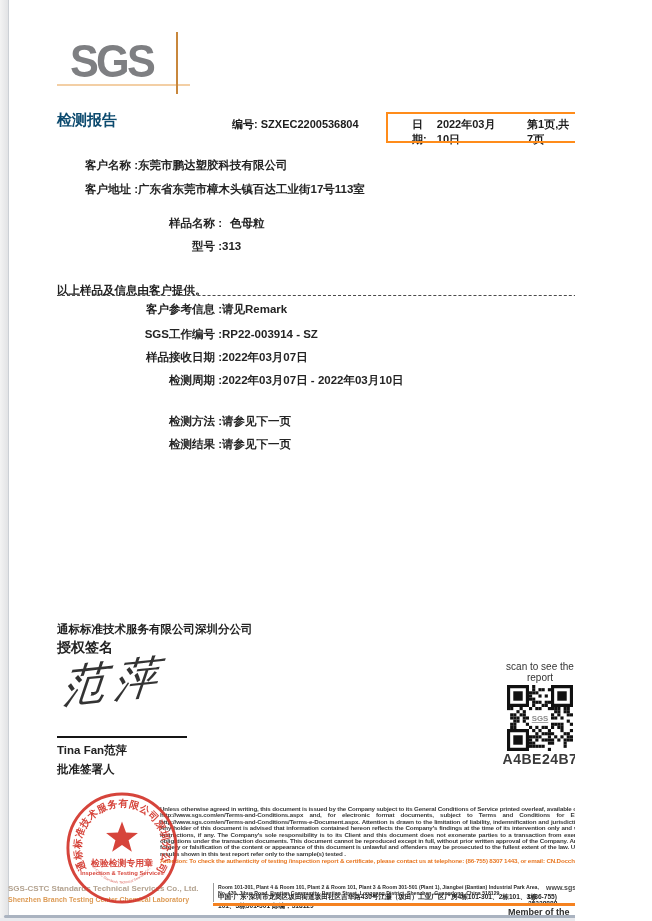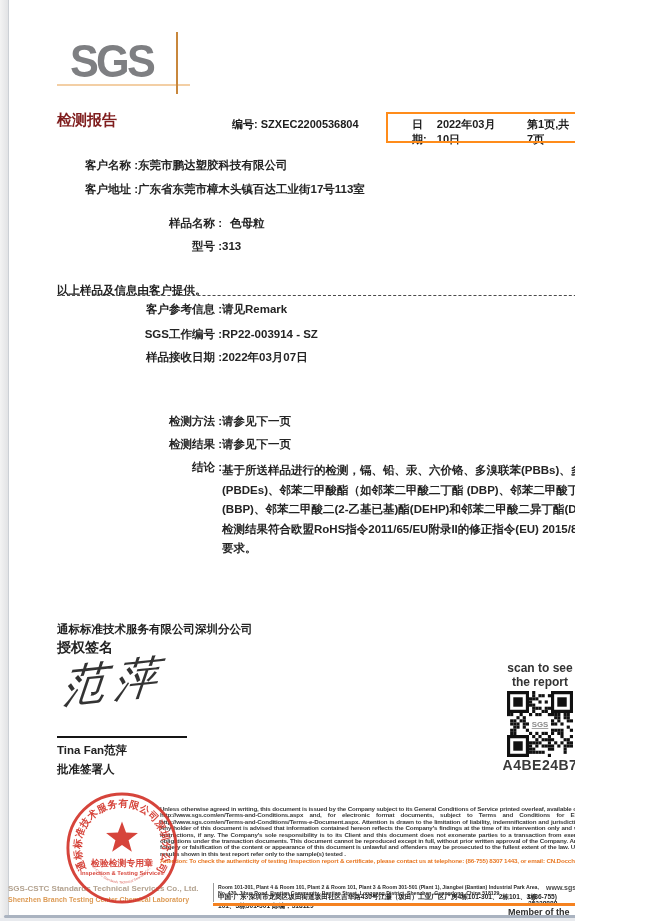--- a/index.html
+++ b/index.html
@@ -6,41 +6,41 @@
   .page{position:relative;width:575px;height:921px;background:#fff;overflow:hidden;
         font-family:"Liberation Sans","DejaVu Sans",sans-serif;color:#222;}
   .edge-left{position:absolute;left:0;top:0;bottom:0;width:8px;
         background:linear-gradient(to right,#f3f3f3,#e2e3e5);border-right:1px solid #ccd0d5;}
   .edge-bottom-dark{position:absolute;left:4px;right:0;bottom:3px;height:3px;background:#aab3c0;border-radius:4px 0 0 4px;}
   .edge-bottom-light{position:absolute;left:0;right:0;bottom:0;height:3px;background:#e8eaee;}
   .abs{position:absolute;}
   .logo{left:70px;top:33px;font-size:47px;font-weight:700;color:#7e7f82;letter-spacing:-3px;transform:scaleX(.92);transform-origin:left;}
   .logo-hline{left:57px;top:84px;width:133px;height:2px;background:#f3cfa5;}
   .logo-vline{left:176px;top:32px;width:2px;height:62px;background:#c8873c;}
-  .doc-title{left:57px;top:111px;font-size:15px;font-weight:700;color:#7f1d1d;}
+  .doc-title{left:57px;top:111px;font-size:15px;font-weight:700;color:#0c4a6e;}
   .hdr{font-size:11px;font-weight:700;color:#1c1c1c;}
   .hl-box{left:386px;top:112px;width:260px;height:27px;border:2px solid #ff8c1a;z-index:6;}
   .row{position:absolute;left:57px;display:flex;font-size:11.5px;font-weight:600;color:#242424;line-height:13px;}
   .lbl{flex:none;text-align:right;}
   .w1{width:81px;}
   .w2{width:165px;}
   .val{white-space:nowrap;}
   .para{white-space:normal;width:412px;line-height:19.6px;}
   .note{left:57px;top:283px;font-size:11.5px;font-weight:600;}
   .dash{left:57px;top:295px;width:565px;border-top:1.5px dashed #4a4a4a;height:0;}
   .sig-company{left:57px;top:622px;font-size:11.5px;font-weight:600;}
   .sig-auth{left:57px;top:639px;font-size:14px;font-weight:600;}
   .sig-script{left:62px;top:652px;font-size:44px;color:#1d1d1d;font-style:italic;
       transform:rotate(-6deg) skewX(-12deg);letter-spacing:8px;opacity:.9;
       font-family:"DejaVu Serif","Liberation Serif",serif;}
   .sig-line{left:57px;top:736px;width:130px;height:2px;background:#151515;}
   .sig-name{left:57px;top:743px;font-size:11.5px;font-weight:700;}
   .sig-title{left:57px;top:762px;font-size:11.5px;font-weight:600;}
   .qr-wrap{left:498px;top:661px;width:84px;text-align:center;z-index:2;}
-  .qr-caption{font-size:12px;color:#333;font-weight:700;}
+  .qr-caption{font-size:10px;color:#333;font-weight:400;}
   .qr-box{margin:2px auto 0;width:66px;height:66px;background:#fff;}
   .qr-code-label{font-size:14px;color:#3a3a3a;letter-spacing:.5px;font-weight:700;}
   .stamp{left:63px;top:789px;width:118px;height:118px;z-index:3;opacity:.92;}
   .legal{left:160px;top:806px;width:489px;z-index:1;}
   .legal p{margin:0;font-size:6.2px;line-height:6.4px;color:#3b3b3b;text-align:justify;font-weight:600;letter-spacing:-.15px;}
   .legal .attention{color:#e87722;margin-top:1px;}
   .foot-co{left:8px;top:884px;font-size:8px;font-weight:700;color:#b3a28f;z-index:2;}
   .foot-branch{left:8px;top:896px;font-size:7px;font-weight:600;color:#dd9b55;z-index:2;}
   .foot-div{left:213px;top:883px;width:1px;height:19px;background:#9a9a9a;}
   .addr-en{left:218px;top:885px;width:324px;font-size:5.2px;line-height:5.6px;color:#2b2b2b;font-weight:600;}
@@ -98,31 +98,31 @@
   <div class="dash abs"></div>
 
   <div class="row" style="top:328px;">
     <span class="lbl w2">SGS工作编号 :</span>
     <span class="val">RP22-003914 - SZ</span>
   </div>
   <div class="row" style="top:351px;">
     <span class="lbl w2">样品接收日期 :</span>
     <span class="val">2022年03月07日</span>
   </div>
+  <div class="row" style="top:374px;">
+    <span class="lbl w2">检测周期 :</span>
+    <span class="val">2022年03月07日 - 2022年03月10日</span>
+  </div>
   <div class="row" style="top:415px;">
     <span class="lbl w2">检测方法 :</span>
     <span class="val">请参见下一页</span>
   </div>
   <div class="row" style="top:438px;">
     <span class="lbl w2">检测结果 :</span>
     <span class="val">请参见下一页</span>
-  </div>
-  <div class="row" style="top:461px;">
-    <span class="lbl w2">结论 :</span>
-    <span class="val para">基于所送样品进行的检测，镉、铅、汞、六价铬、多溴联苯(PBBs)、多溴二苯醚(PBDEs)、邻苯二甲酸酯（如邻苯二甲酸二丁酯 (DBP)、邻苯二甲酸丁苄酯(BBP)、邻苯二甲酸二(2-乙基已基)酯(DEHP)和邻苯二甲酸二异丁酯(DIBP)）的检测结果符合欧盟RoHS指令2011/65/EU附录II的修正指令(EU) 2015/863的限值要求。</span>
   </div>
 
   <div class="sig-company abs">通标标准技术服务有限公司深圳分公司</div>
   <div class="sig-auth abs">授权签名</div>
   <div class="sig-script abs">范萍</div>
   <div class="sig-line abs"></div>
   <div class="sig-name abs">Tina Fan范萍</div>
   <div class="sig-title abs">批准签署人</div>
 
   <div class="qr-wrap abs">

